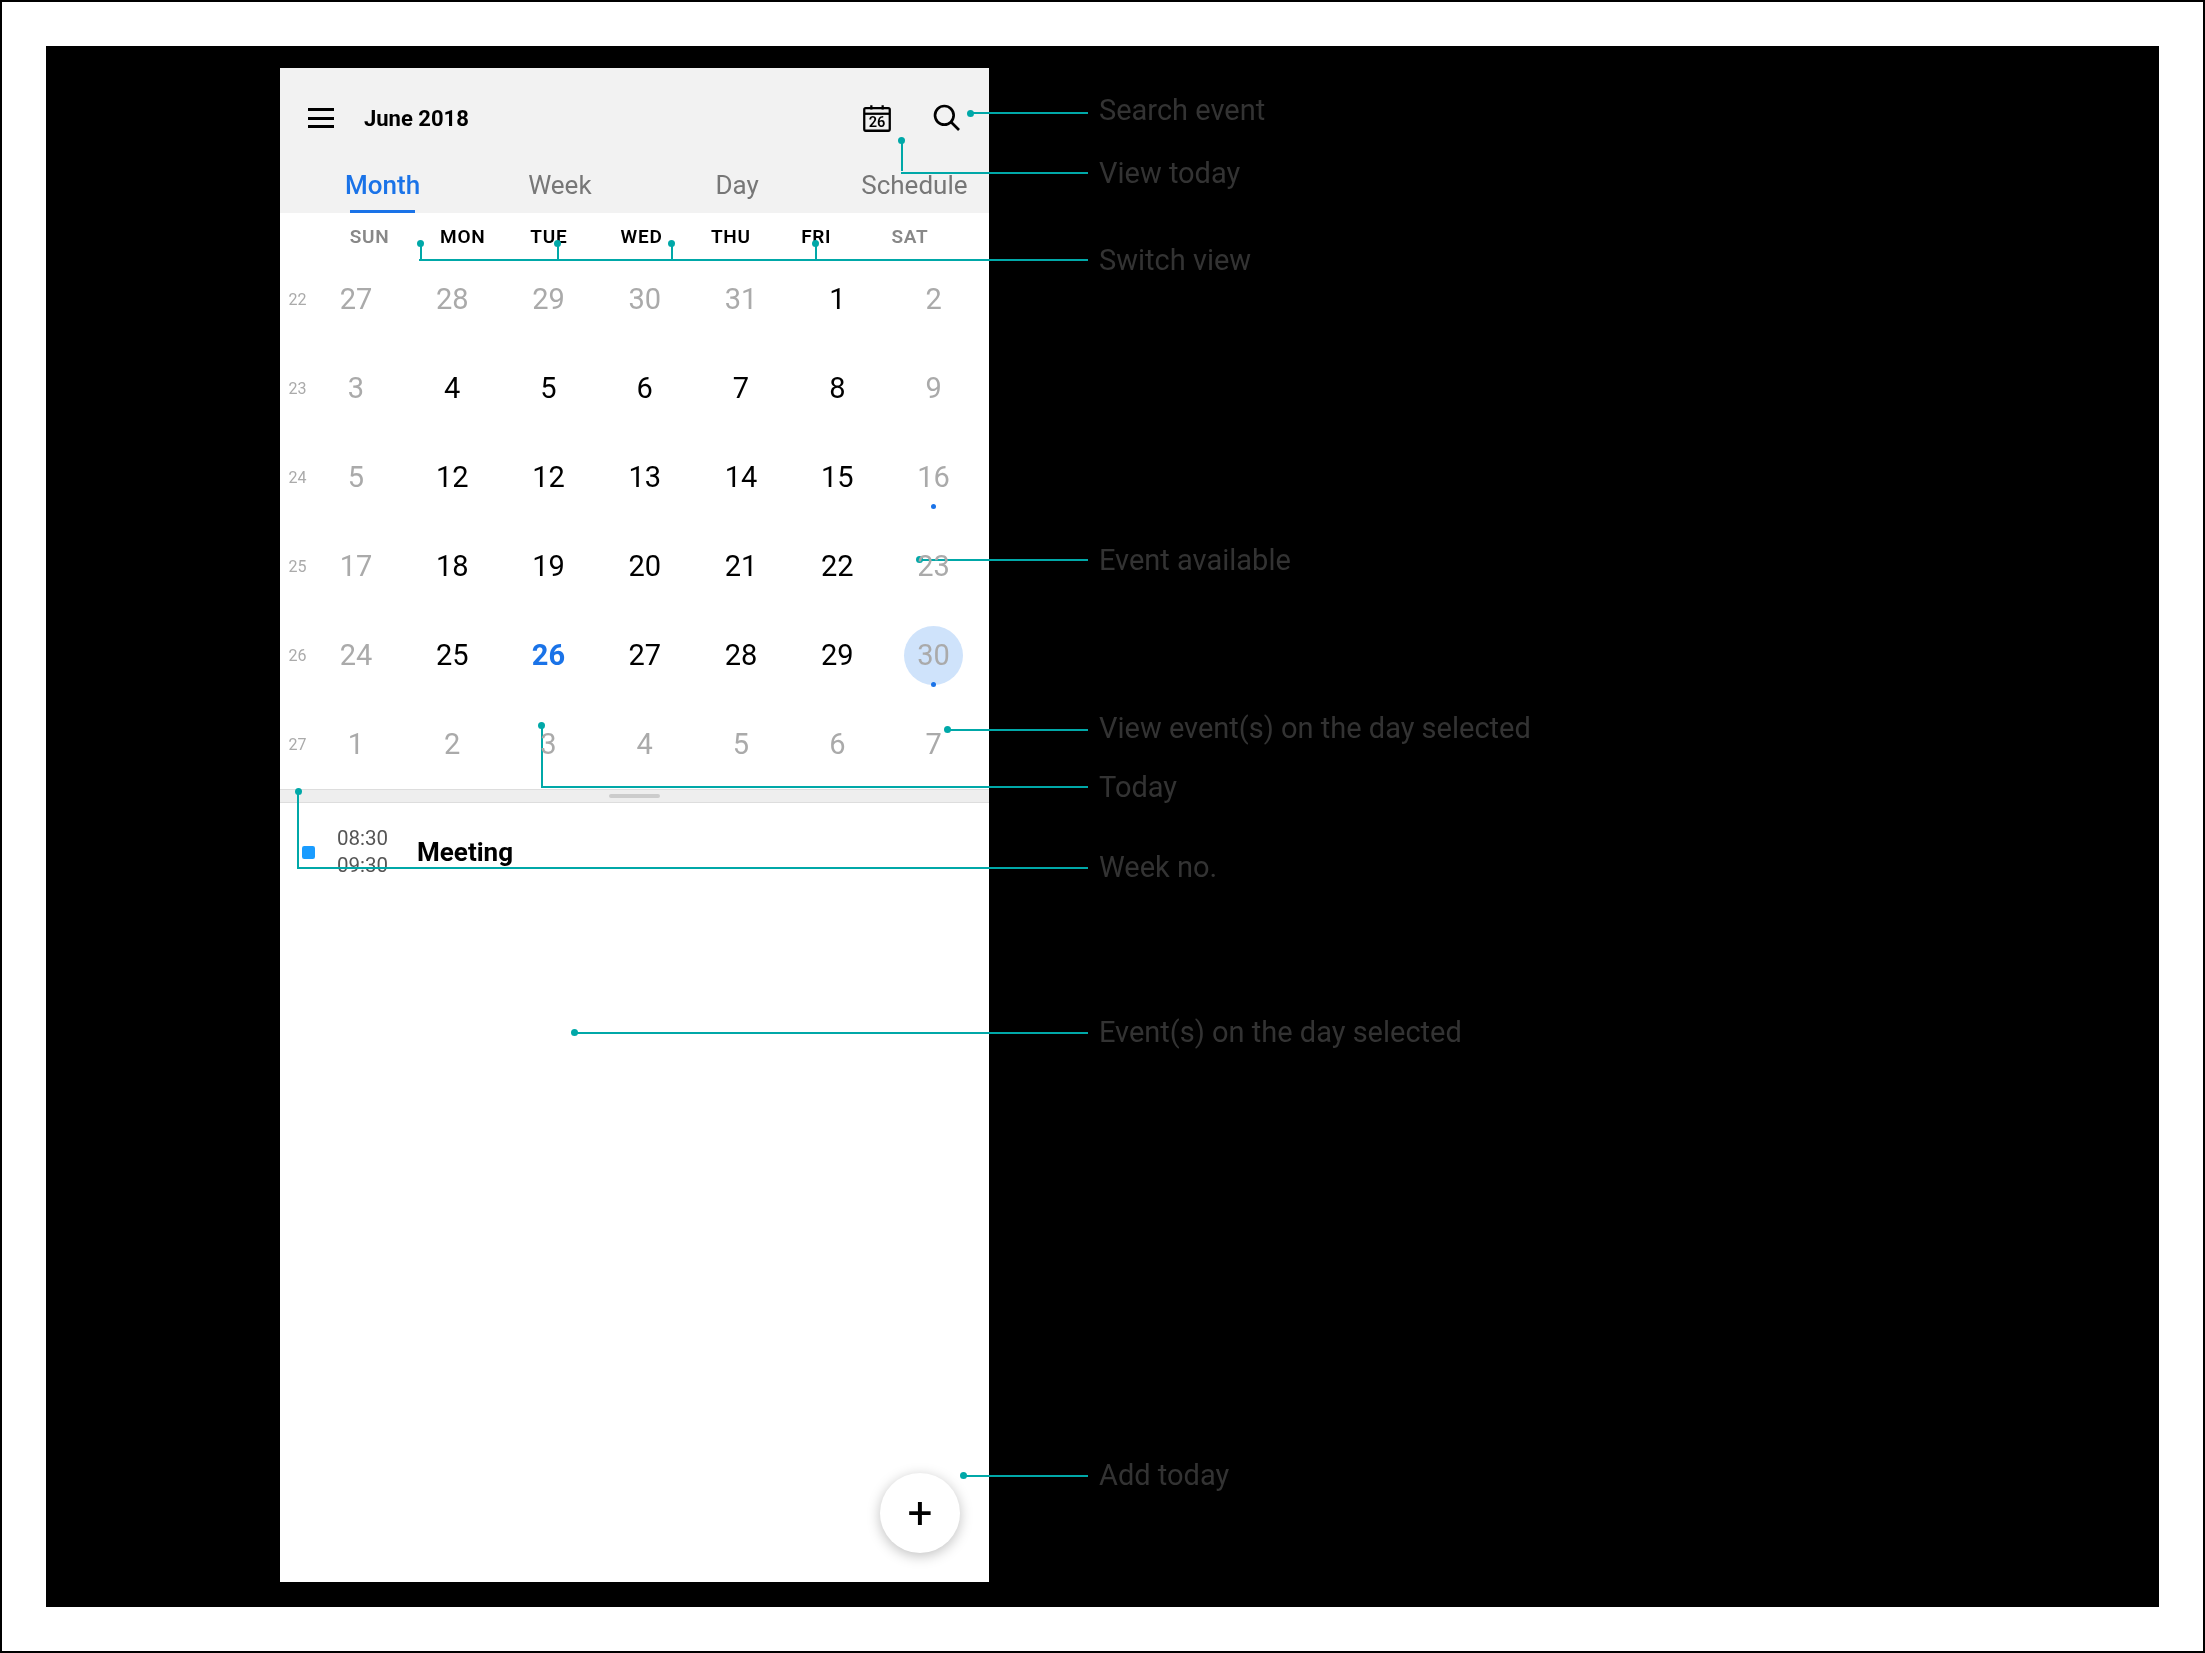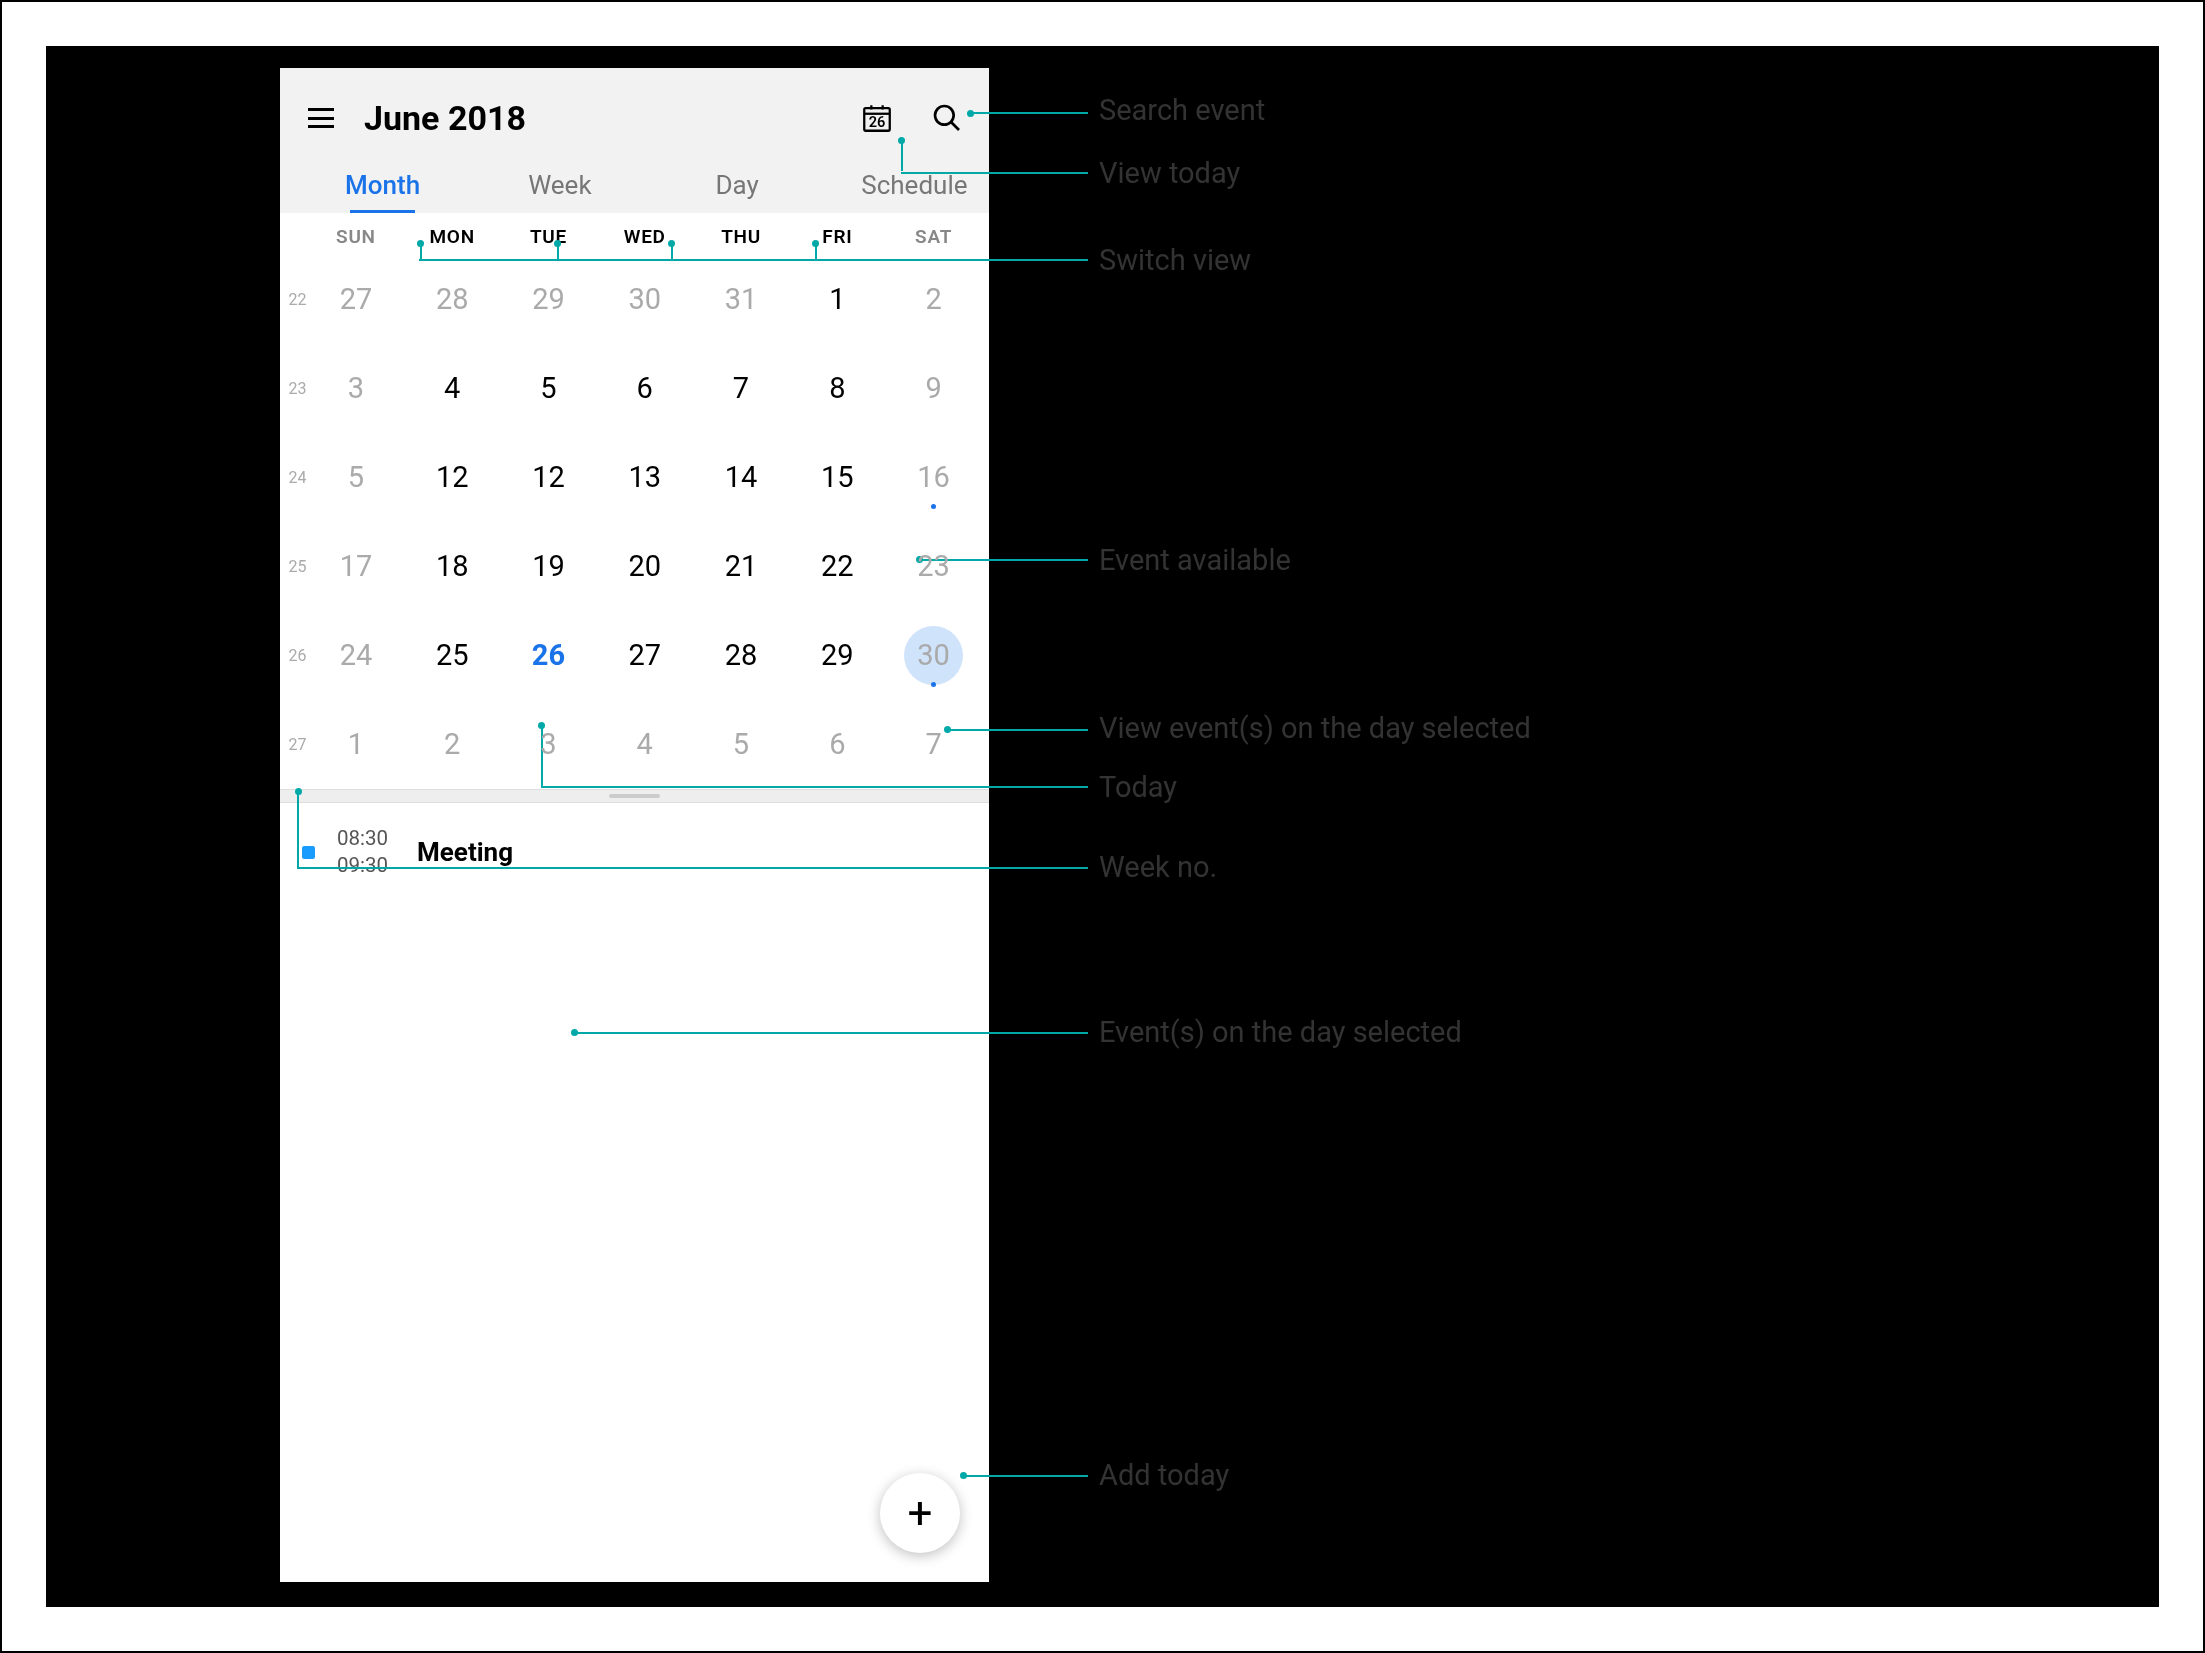--- a/index.html
+++ b/index.html
@@ -31,31 +31,31 @@
   }
   .header {
     display: flex;
     align-items: center;
     padding: 20.5px 26px 0 26px;
     height: 80px;
     background: #f2f2f2;
   }
   .hamburger { width: 29px; height: 29px; display: flex; flex-direction: column; justify-content: space-between; padding: 4.4px 1.5px; margin-right: 29px; }
   .hamburger span { display: block; height: 2.9px; background: #000; width: 100%; }
-  .title { font-size: 34px; font-weight: 700; color: #000; flex: 1; }
+  .title { font-size: 22px; font-weight: 700; color: #000; flex: 1; }
   .today-icon { width: 34px; height: 34px; margin-right: 37px; position: relative; }
   .today-icon svg { width: 100%; height: 100%; }
   .today-num { position: absolute; top: 11.7px; left: 0; width: 100%; text-align: center; font-size: 14.6px; font-weight: 600; color: #000; }
   .search-icon { width: 32px; height: 32px; }
   .search-icon svg { width: 100%; height: 100%; }
   .tabs { display: flex; background: #f2f2f2; padding: 14.6px 0 0 0; }
   .tab { flex: 1; text-align: center; font-size: 26px; color: #777; padding: 7.3px 0 13px 0; position: relative; margin-left: 28px; }
   .tab.active { color: #1a73e8; font-weight: 500; }
   .tab.active::after { content: ""; position: absolute; bottom: 0; left: 28%; width: 44%; height: 2.9px; background: #1a73e8; }
-  .weekdays { display: grid; grid-template-columns: 20.5px repeat(7, 1fr); text-align: center; padding: 11.7px 7.3px 7.3px 7.3px; }
+  .weekdays { display: grid; grid-template-columns: 20.5px repeat(7, 1fr); text-align: left; padding: 11.7px 7.3px 7.3px 7.3px; margin-left: 42px; }
   .wd { font-size: 19px; color: #888; font-weight: 600; letter-spacing: 0.7px; }
   .wd.weekday { color: #000; }
   .grid { padding: 0 7.3px; }
   .week { display: grid; grid-template-columns: 20.5px repeat(7, 1fr); align-items: center; }
   .wk { font-size: 16px; color: #aaa; text-align: center; }
   .day { text-align: center; font-size: 29px; color: #000; height: 89px; display: flex; flex-direction: column; align-items: center; justify-content: center; position: relative; }
   .day.other { color: #aaa; }
   .day.weekend { color: #aaa; }
   .day.today { color: #1a73e8; font-weight: 700; }
   .day.selected .circle { position: absolute; width: 59px; height: 59px; background: #cfe3fb; border-radius: 50%; z-index: 0; }

